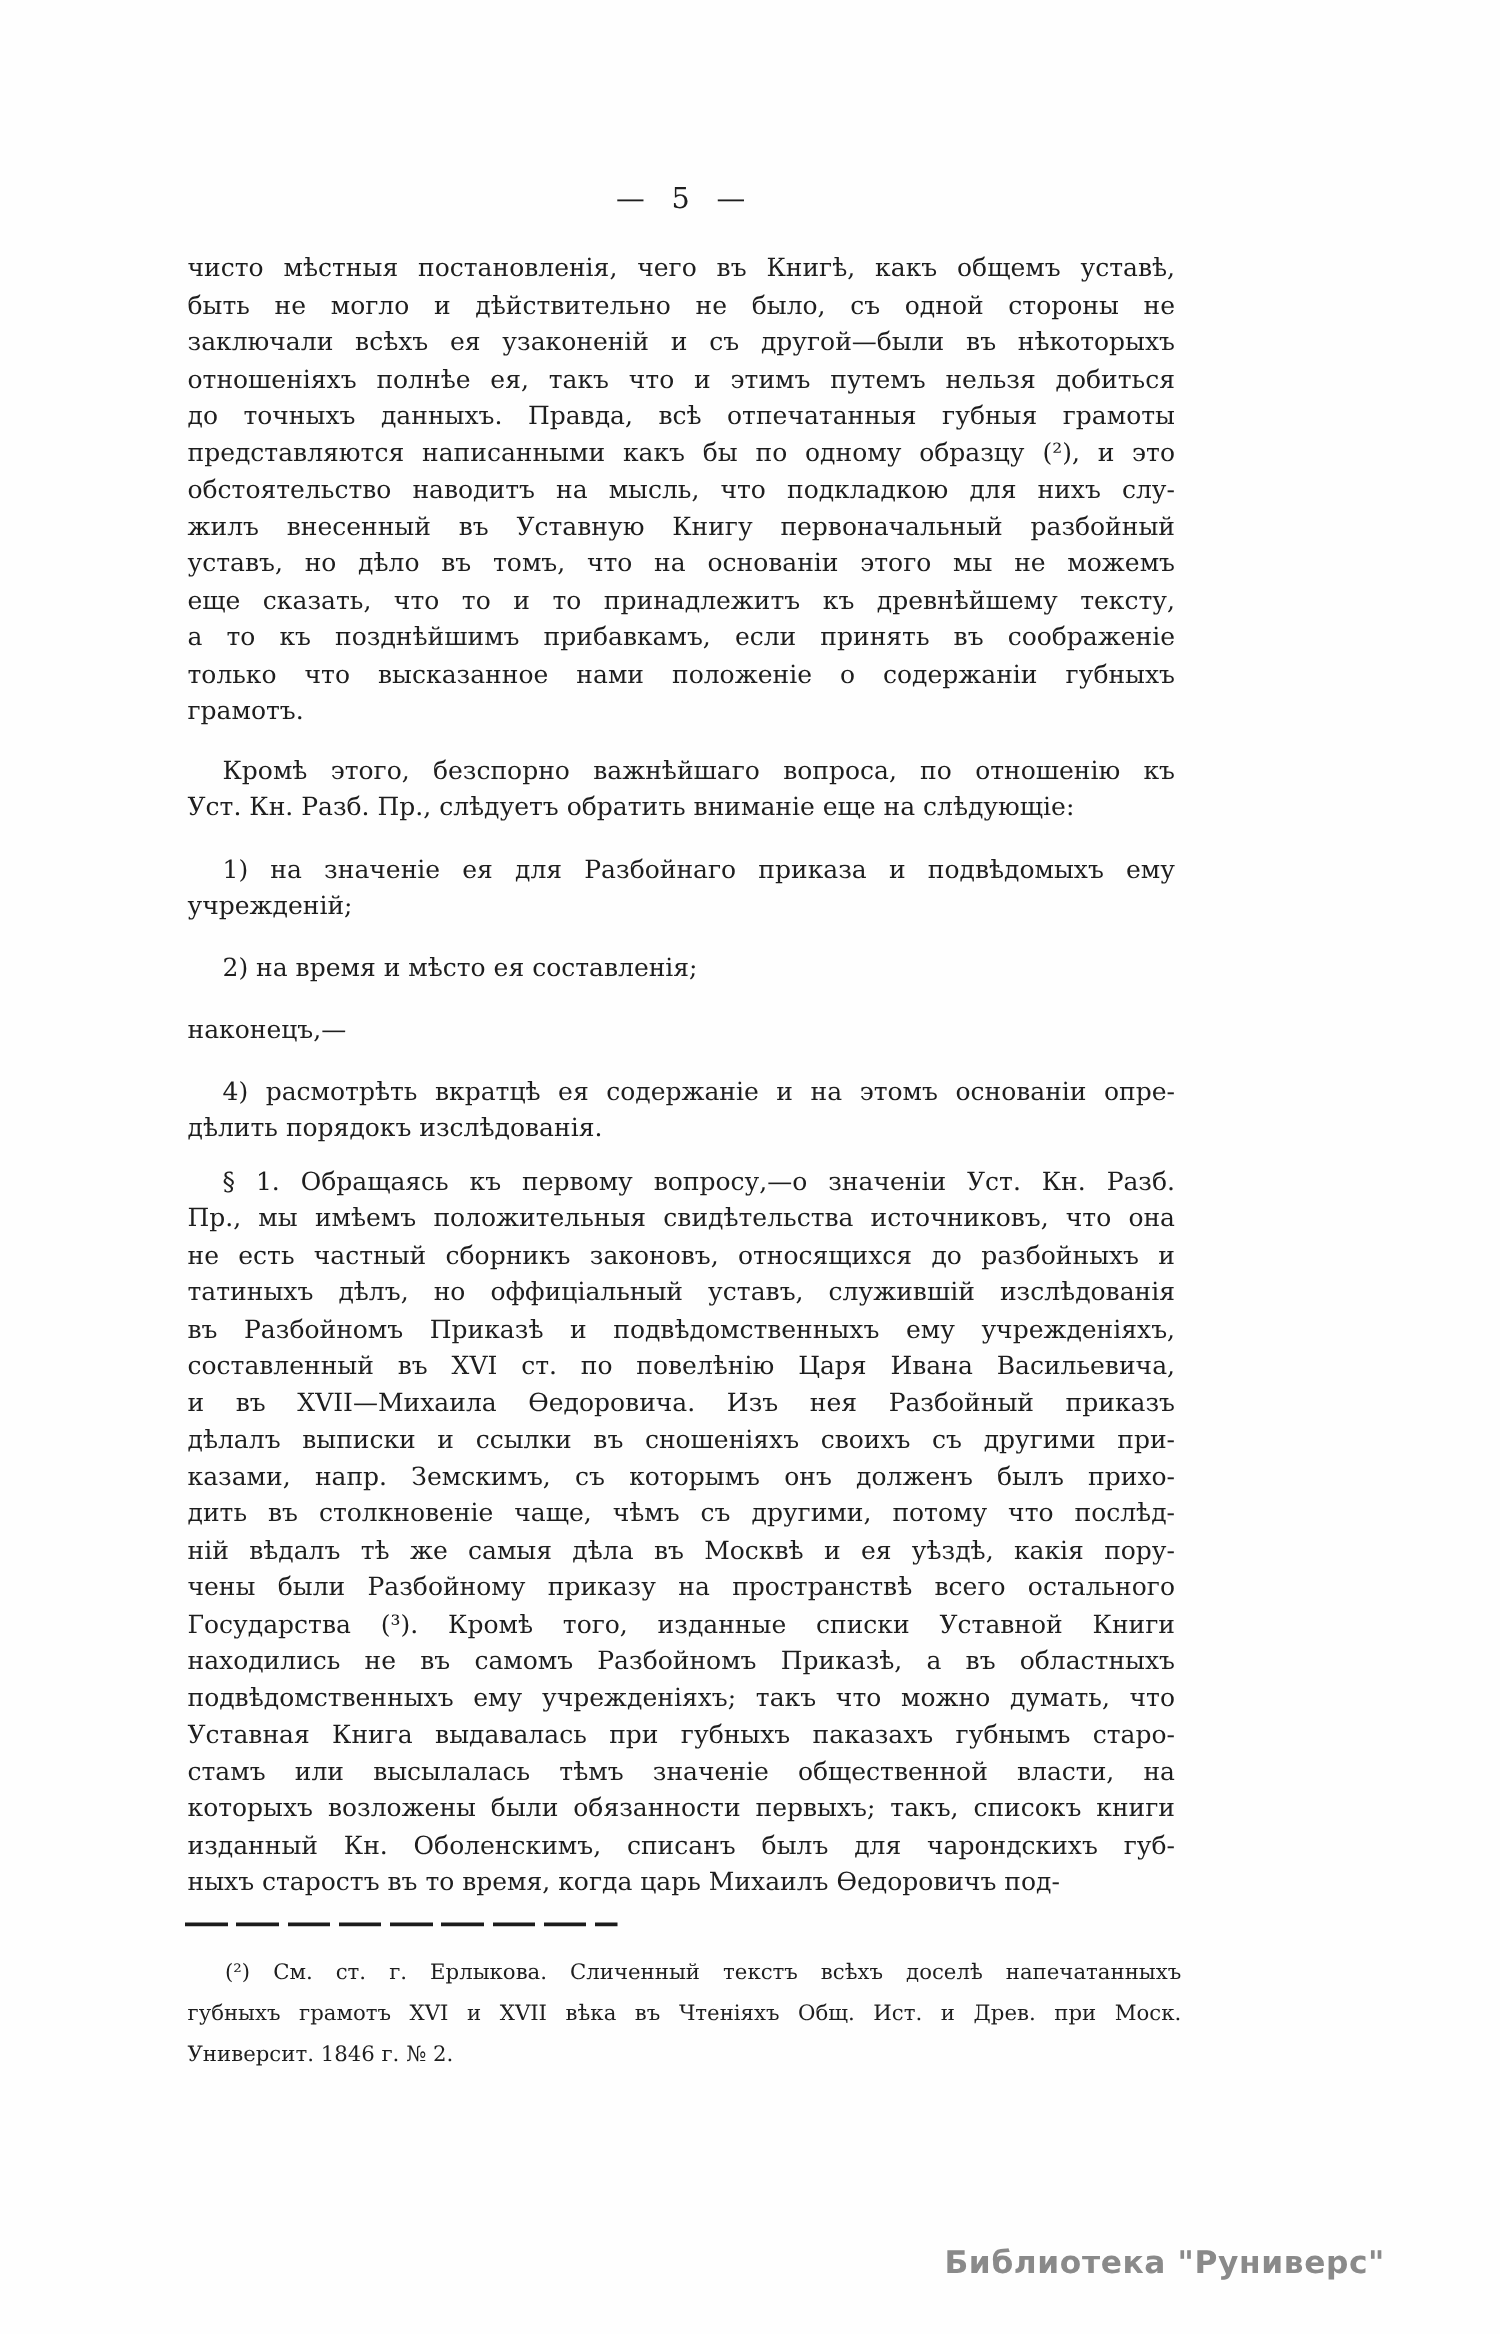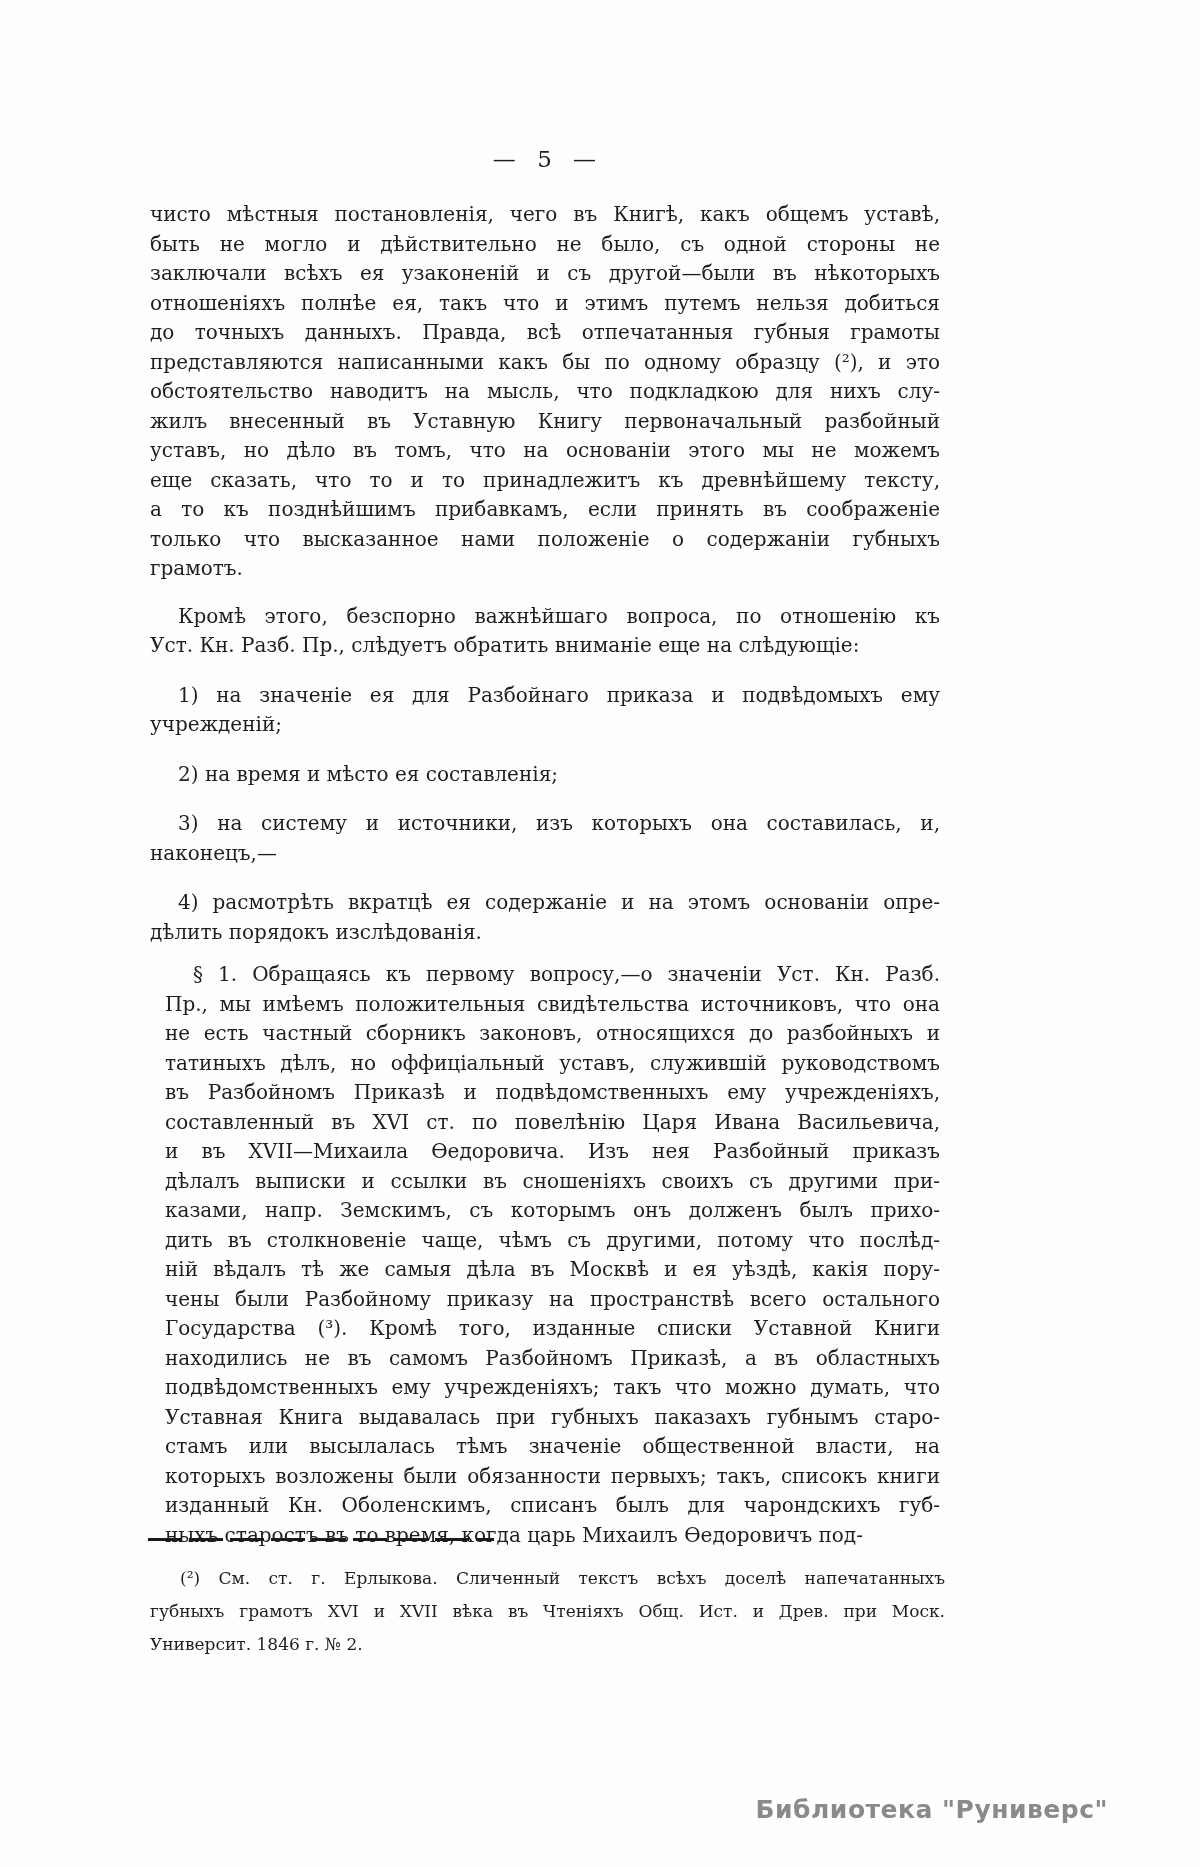--- a/index.html
+++ b/index.html
@@ -29,21 +29,21 @@
     top: 200px;
     left: 150px;
     width: 790px;
     font-size: 20px;
     line-height: 29.5px;
   }
 
   .paragraph { margin: 0; }
   .text-block .paragraph + .paragraph { margin-top: 18px; }
   .text-block .paragraph[data-name="list-item"] { margin-top: 20px; }
-  .text-block .paragraph[data-name="section-paragraph"] { margin-top: 13px; margin-left: 15px; }
+  .text-block .paragraph[data-name="section-paragraph"] { margin-top: 13px; }
 
   .line {
     text-align: justify;
     text-align-last: justify;
     white-space: normal;
   }
   .line.last { text-align-last: left; }
   .line.indent { text-indent: 28px; }
 
   .footnote-rule {
@@ -103,32 +103,31 @@
         <div class="line last" data-name="text-line">Уст. Кн. Разб. Пр., слѣдуетъ обратить вниманіе еще на слѣдующіе:</div>
       </div>
       <div class="paragraph" data-name="list-item">
         <div class="line indent" data-name="text-line">1) на значеніе ея для Разбойнаго приказа и подвѣдомыхъ ему</div>
         <div class="line last" data-name="text-line">учрежденій;</div>
       </div>
       <div class="paragraph" data-name="list-item">
         <div class="line last indent" data-name="text-line">2) на время и мѣсто ея составленія;</div>
       </div>
       <div class="paragraph" data-name="list-item">
-        <div class="line indent" data-name="text-line">3) на систему и источники, изъ которыхъ она составилась, и,</div>
         <div class="line last" data-name="text-line">наконецъ,—</div>
       </div>
       <div class="paragraph" data-name="list-item">
         <div class="line indent" data-name="text-line">4) расмотрѣть вкратцѣ ея содержаніе и на этомъ основаніи опре-</div>
         <div class="line last" data-name="text-line">дѣлить порядокъ изслѣдованія.</div>
       </div>
       <div class="paragraph" data-name="section-paragraph">
         <div class="line indent" data-name="text-line">§ 1. Обращаясь къ первому вопросу,—о значеніи Уст. Кн. Разб.</div>
         <div class="line" data-name="text-line">Пр., мы имѣемъ положительныя свидѣтельства источниковъ, что она</div>
         <div class="line" data-name="text-line">не есть частный сборникъ законовъ, относящихся до разбойныхъ и</div>
-        <div class="line" data-name="text-line">татиныхъ дѣлъ, но оффиціальный уставъ, служившій руководствомъ</div>
+        <div class="line" data-name="text-line">татиныхъ дѣлъ, но оффиціальный уставъ, служившій изслѣдованія</div>
         <div class="line" data-name="text-line">въ Разбойномъ Приказѣ и подвѣдомственныхъ ему учрежденіяхъ,</div>
         <div class="line" data-name="text-line">составленный въ XVI ст. по повелѣнію Царя Ивана Васильевича,</div>
         <div class="line" data-name="text-line">и въ XVII—Михаила Ѳедоровича. Изъ нея Разбойный приказъ</div>
         <div class="line" data-name="text-line">дѣлалъ выписки и ссылки въ сношеніяхъ своихъ съ другими при-</div>
         <div class="line" data-name="text-line">казами, напр. Земскимъ, съ которымъ онъ долженъ былъ прихо-</div>
         <div class="line" data-name="text-line">дить въ столкновеніе чаще, чѣмъ съ другими, потому что послѣд-</div>
         <div class="line" data-name="text-line">ній вѣдалъ тѣ же самыя дѣла въ Москвѣ и ея уѣздѣ, какія пору-</div>
         <div class="line" data-name="text-line">чены были Разбойному приказу на пространствѣ всего остального</div>
         <div class="line" data-name="text-line">Государства (³). Кромѣ того, изданные списки Уставной Книги</div>
         <div class="line" data-name="text-line">находились не въ самомъ Разбойномъ Приказѣ, а въ областныхъ</div>

